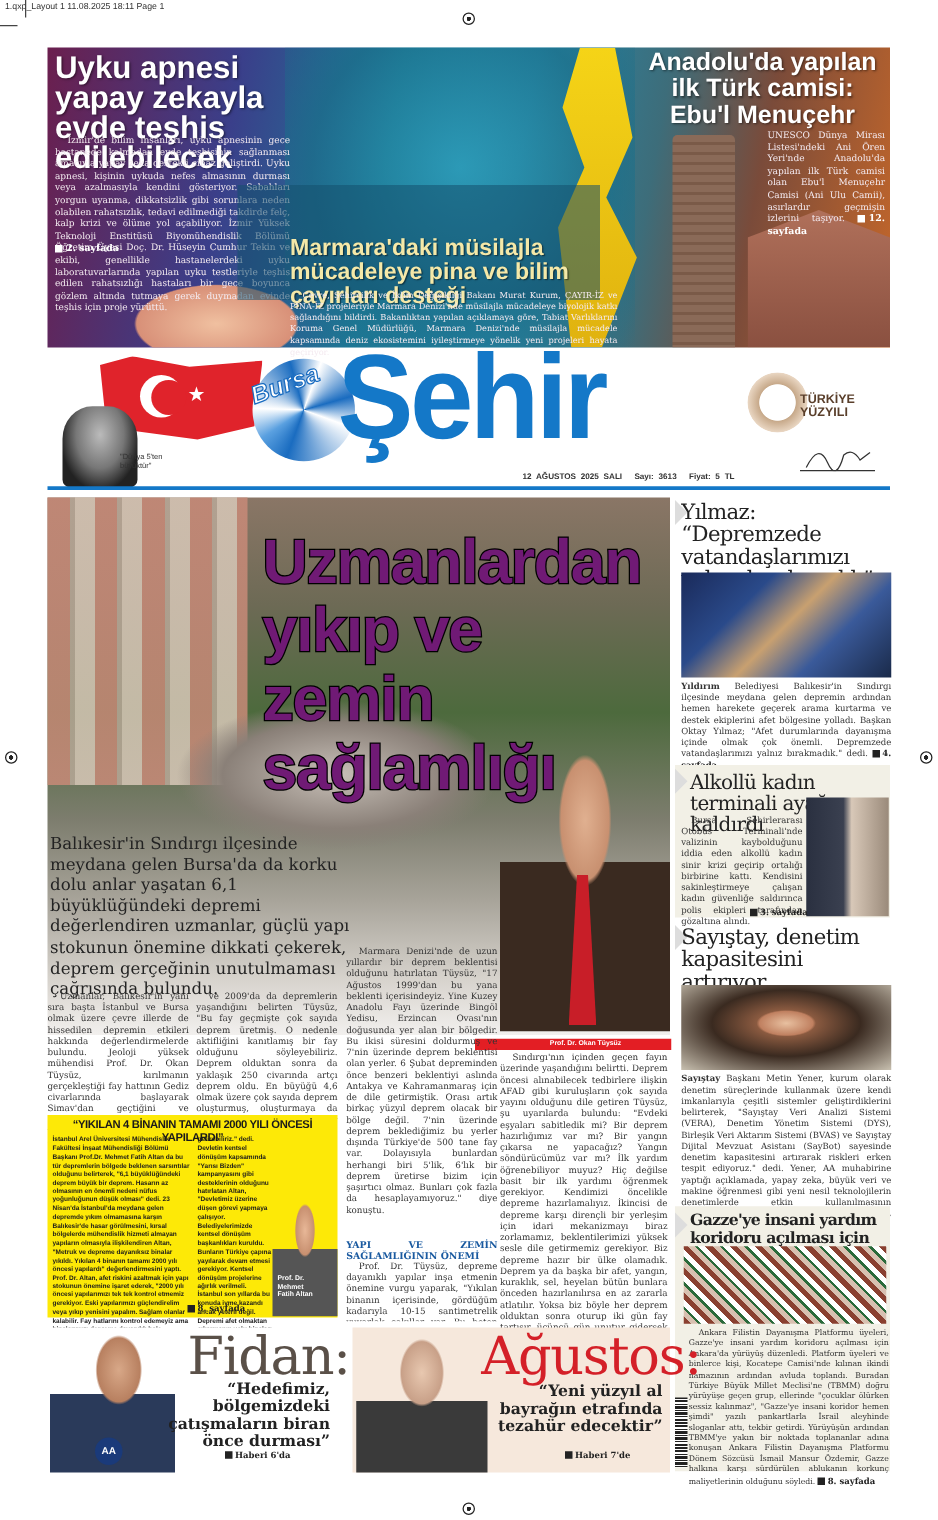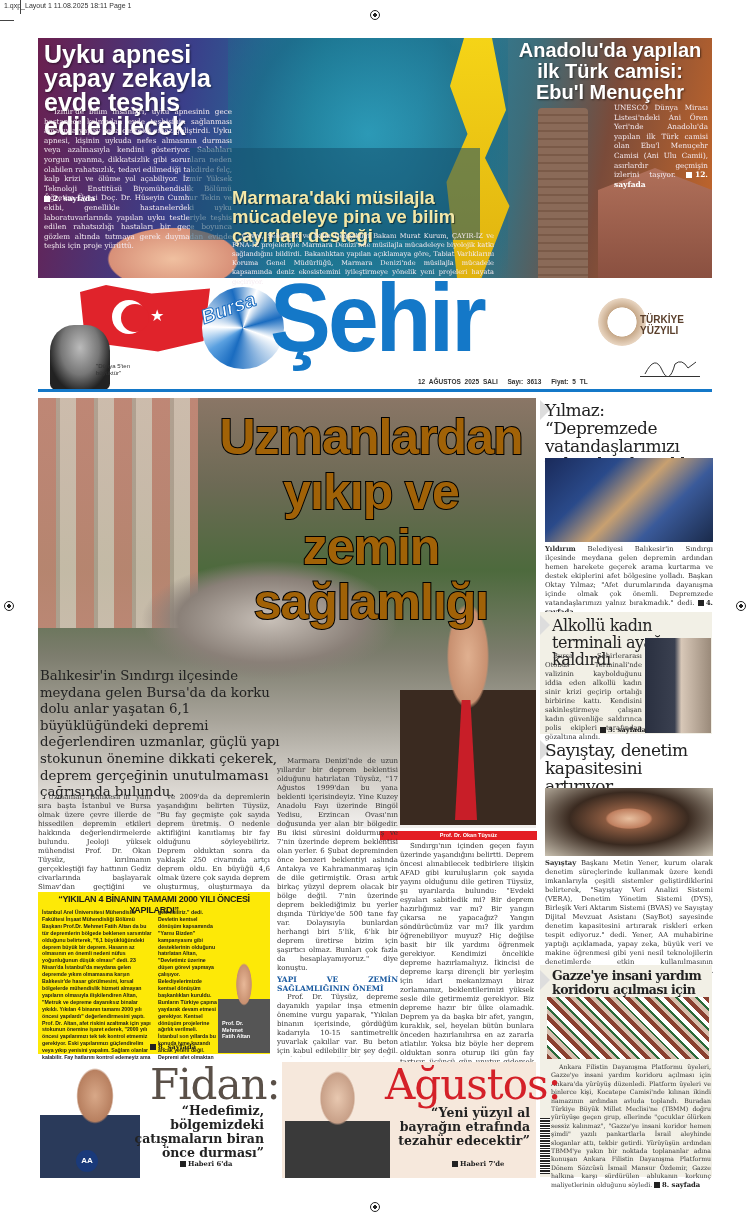--- a/index.html
+++ b/index.html
@@ -36,26 +36,26 @@
 .ty-badge{left:598px;top:298px;width:48px;height:48px;border-radius:50%;background:radial-gradient(circle,#fff 42%,#c7a98a 44%,#e9d6c2 70%,transparent 72%)}
 .ty-text{left:640px;top:314px;font:bold 10px/11px "Liberation Sans",sans-serif;color:#5a3f2b}
 .sign{left:640px;top:352px;width:60px;height:25px;border-bottom:1px solid #333}
 .mastline{left:38px;top:389px;width:674px;height:3px;background:#1478c8}
 
 .mainphoto{left:38px;top:398px;width:498px;height:430px;background:linear-gradient(180deg,#8a7666 0%,#6d6a55 20%,#4d6a3d 40%,#7d7d6e 60%,#a8a49a 75%,#d8d4ce 90%,#f2f0ee 100%)}
 .houses{left:38px;top:398px;width:160px;height:230px;background:repeating-linear-gradient(90deg,#c88a78 0 18px,#b8a898 18px 22px,#d8c8b8 22px 38px);opacity:.85}
 .rubble{left:140px;top:560px;width:260px;height:120px;background:radial-gradient(ellipse,#c8c0b8,#8a8078 50%,transparent 70%)}
 .prof{left:400px;top:600px;width:136px;height:225px;background:radial-gradient(ellipse at 50% 25%,#e0b090 0%,#c89070 20%,transparent 22%),linear-gradient(180deg,transparent 40%,#3a2a20 40%,#3a2a20 100%)}
 .tie{left:455px;top:700px;width:22px;height:120px;background:#c81e28;clip-path:polygon(30% 0,70% 0,100% 100%,0 100%)}
-.mainh{left:210px;top:410px;width:322px;font:bold 50px/55px "Liberation Sans",sans-serif;color:#a16207;text-align:center;-webkit-text-stroke:2px #000;paint-order:stroke fill;letter-spacing:-1px}
+.mainh{left:210px;top:422px;width:322px;font:bold 50px/55px "Liberation Sans",sans-serif;color:#701a75;text-align:left;-webkit-text-stroke:2px #000;paint-order:stroke fill;letter-spacing:-1px}
 .deck{left:40px;top:668px;width:240px;font:13.3px/16.6px "DejaVu Serif",serif;color:#222}
 .caption{left:380px;top:831px;width:157px;height:9px;background:#e31e24;color:#fff;font:bold 5.5px/9px "Liberation Sans",sans-serif;text-align:right;padding-right:40px}
 .col{font:7px/9px "DejaVu Serif",serif;color:#333;text-align:justify}
 .col p{text-indent:10px}
-.subh{font:bold 7.5px/9px "DejaVu Serif",serif;color:#1a5aa0;margin-top:2px;text-indent:0 !important}
+.subh{font:bold 7.5px/9px "DejaVu Serif",serif;color:#1a5aa0;margin-top:18px;text-indent:0 !important}
 
 .ybox{left:38px;top:892px;width:232px;height:162px;background:#fde907}
 .yhead{left:40px;top:894px;width:228px;font:bold 9px/11px "Liberation Sans",sans-serif;color:#1a1a1a;text-align:center;letter-spacing:-.3px}
 .ytext{font:bold 5.2px/6.9px "Liberation Sans",sans-serif;color:#1a1a1a}
 .yperson{left:218px;top:955px;width:52px;height:98px;background:radial-gradient(ellipse at 50% 30%,#e8b898 0%,#c89070 20%,transparent 22%),linear-gradient(180deg,transparent 45%,#555 45%)}
 .ycap{left:222px;top:1020px;font:bold 5.5px/6.5px "Liberation Sans",sans-serif;color:#fff}
 .sbh{font:19px/19px "DejaVu Serif",serif;color:#222;letter-spacing:-.5px}
 .sbh.s{font-size:17px;line-height:18px}
 .sbh.xs{font:bold 12.5px/14px "DejaVu Serif",serif}
 .sbtxt{font:6.8px/9px "DejaVu Serif",serif;color:#333;text-align:justify}

